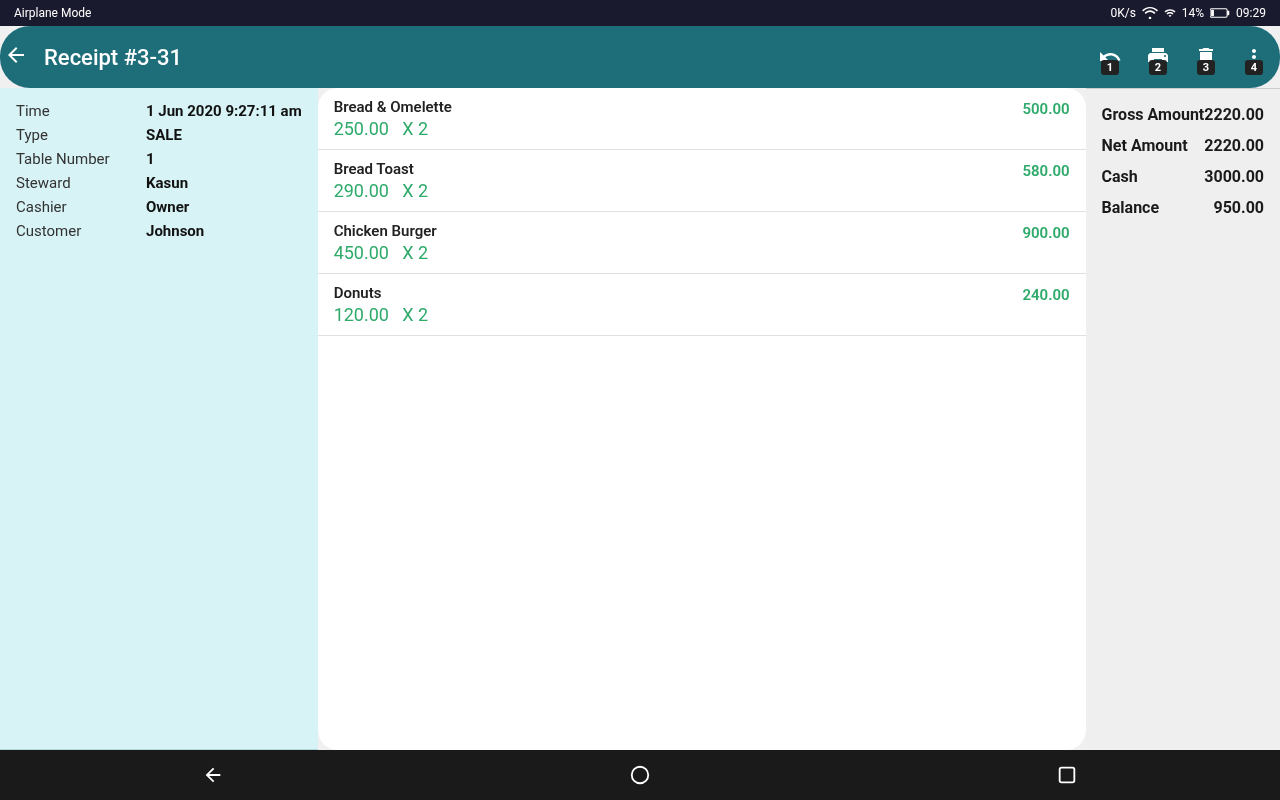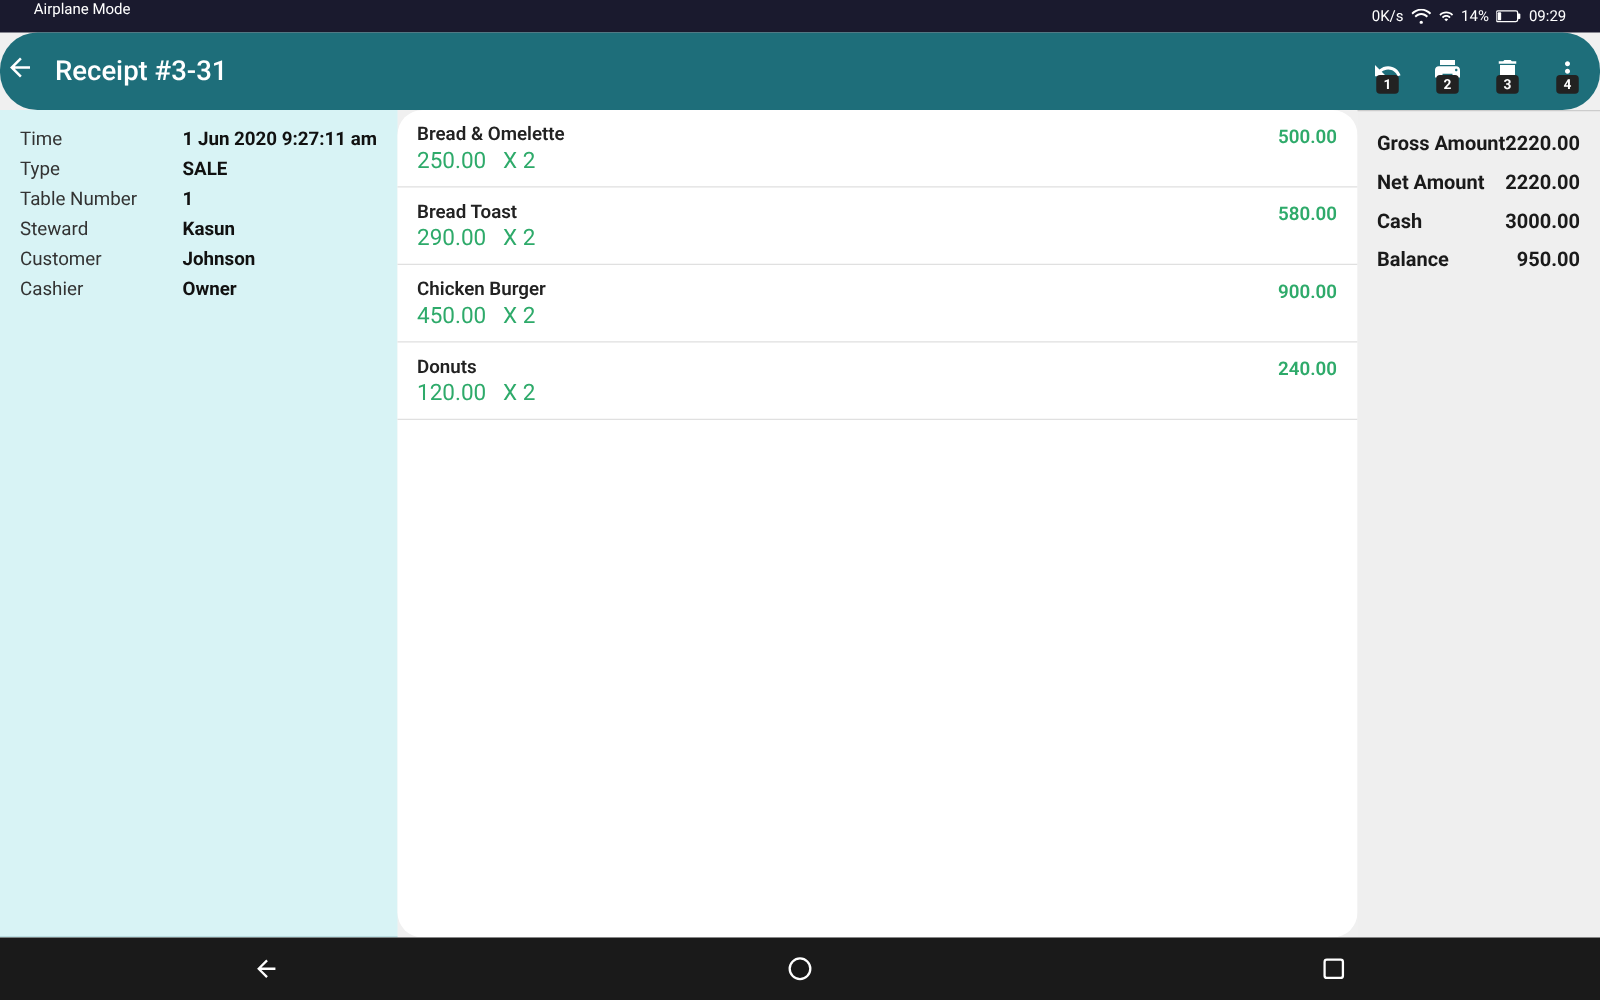--- a/index.html
+++ b/index.html
@@ -5,22 +5,23 @@
     * { margin: 0; padding: 0; box-sizing: border-box; }
     body { width: 1280px; height: 800px; font-family: 'Roboto', Arial, sans-serif; background: #f0f0f0; overflow: hidden; display: flex; flex-direction: column; }
 
     
     .status-bar {
       background: #1a1a2e;
       color: #fff;
       font-size: 12px;
       height: 26px;
       display: flex;
+      align-items: center;
       justify-content: space-between;
-      padding: 0 27px;
+      padding: 0 14px;
     }
     .status-bar-right { display: flex; align-items: center; gap: 6px; font-size: 12px; }
 
     
     .app-bar {
       background: #1e6e7a;
       color: #fff;
       height: 62px;
       display: flex;
       align-items: center;
@@ -234,26 +235,26 @@
     </div>
     <div class="info-row">
       <span class="info-label">Table Number</span>
       <span class="info-value">1</span>
     </div>
     <div class="info-row">
       <span class="info-label">Steward</span>
       <span class="info-value">Kasun</span>
     </div>
     <div class="info-row">
+      <span class="info-label">Cashier</span>
+      <span class="info-value">Owner</span>
+    </div>
+    <div class="info-row">
       <span class="info-label">Customer</span>
       <span class="info-value">Johnson</span>
-    </div>
-    <div class="info-row">
-      <span class="info-label">Cashier</span>
-      <span class="info-value">Owner</span>
     </div>
   </div>
 
   <div class="items-section" id="items-container">
   <div class="item-row">
       <div class="item-left">
         <span class="item-name">Bread &amp; Omelette</span>
         <span class="item-detail">250.00&nbsp;&nbsp;&nbsp;X 2</span>
       </div>
       <span class="item-amount">500.00</span>

